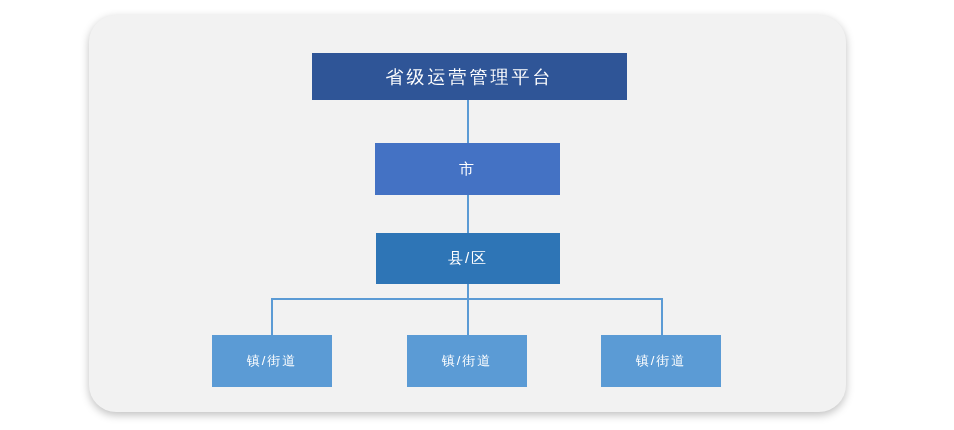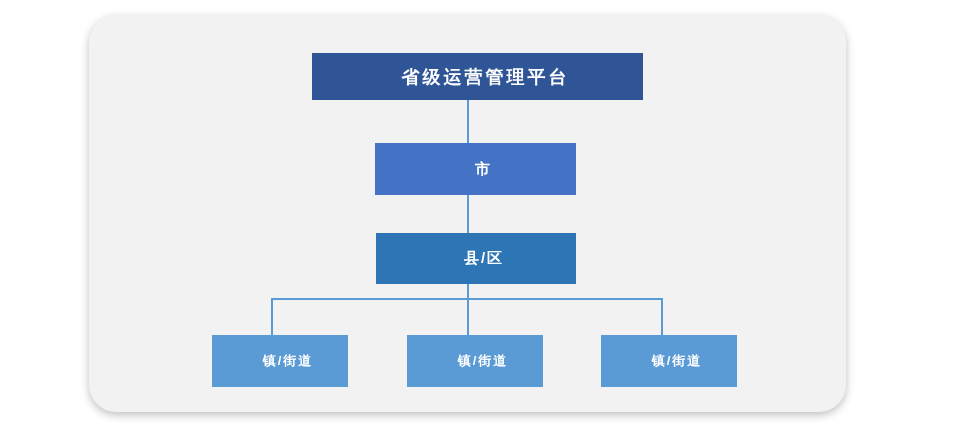--- a/index.html
+++ b/index.html
@@ -24,23 +24,22 @@
     background: #f2f2f2;
     border-radius: 27px;
     box-shadow: 0 3px 8px rgba(0,0,0,0.25);
   }
   .node {
     position: absolute;
     display: flex;
     align-items: center;
     justify-content: center;
     color: #ffffff;
-    font-weight: bold;
+    font-weight: normal;
     text-align: center;
-    padding-left: 16px;
   }
   .node-province {
     left: 223px; top: 38px; width: 315px; height: 47px;
     background: #2f5597;
     font-size: 18px;
     letter-spacing: 3px;
   }
   .node-city {
     left: 286px; top: 128px; width: 185px; height: 52px;
     background: #4472c4;

